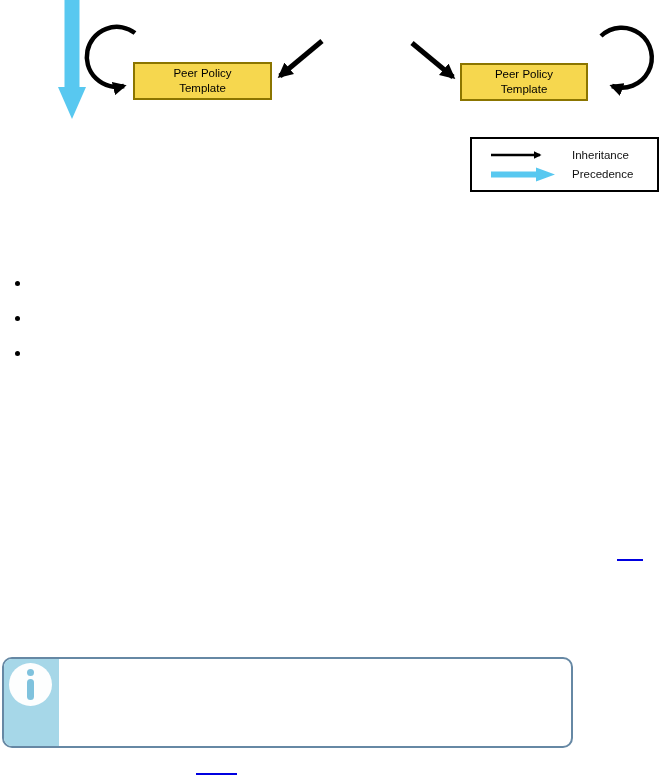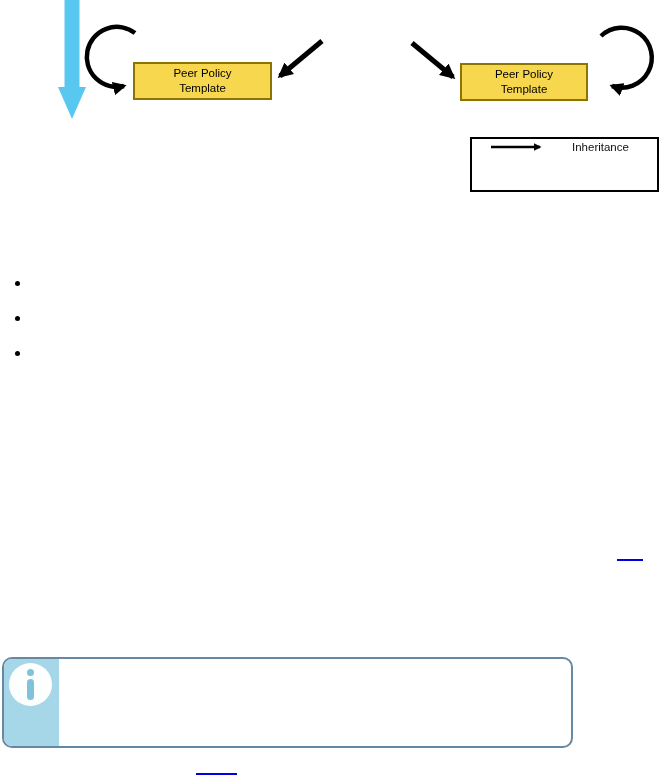--- a/index.html
+++ b/index.html
@@ -14,21 +14,21 @@
     display:flex;flex-direction:column;align-items:center;justify-content:center;
     font-size:11.5px;line-height:1.3;color:#000;text-align:center;box-sizing:border-box;
   }
   .node-neighbor{left:296px;top:3px;width:139px;height:37px;}
   .node-session{left:133px;top:62px;width:139px;height:38px;}
   .node-policy{left:460px;top:63px;width:128px;height:38px;}
   
   .legend{
     position:absolute;left:470px;top:137px;width:189px;height:55px;
     border:2px solid #000;background:#fff;box-sizing:border-box;
-    display:flex;flex-direction:column;justify-content:space-between;gap:3px;padding-left:18px;
+    display:flex;flex-direction:column;justify-content:center;gap:3px;padding-left:18px;
   }
   .legend-row{display:flex;align-items:center;gap:12px;height:16px;}
   .legend-label{font-size:11.5px;color:#111;}
   
   .bullet{position:absolute;left:15px;width:5px;height:5px;border-radius:50%;background:#000;}
   .bullet-1{top:281px;}
   .bullet-2{top:316px;}
   .bullet-3{top:351px;}
   
   .bare-link{position:absolute;height:2px;background:#0000E0;display:block;}
@@ -85,20 +85,26 @@
     <span>Template</span>
   </div>
 
   <div class="legend">
     <div class="legend-row">
       <svg width="70" height="14" viewBox="0 0 70 14">
         <line x1="1" y1="7" x2="50" y2="7" stroke="#000" stroke-width="2.5" marker-end="url(#ah)"></line>
       </svg>
       <span class="legend-label">Inheritance</span>
     </div>
+    <div class="legend-row">
+      <svg width="70" height="15" viewBox="0 0 70 15">
+        <polygon points="1,4.5 46,4.5 46,0.5 65,7.5 46,14.5 46,10.5 1,10.5" fill="#58C8F0"></polygon>
+      </svg>
+      <span class="legend-label">Precedence</span>
+    </div>
   </div>
 
   <div class="bullet bullet-1"></div>
   <div class="bullet bullet-2"></div>
   <div class="bullet bullet-3"></div>
 
   <a class="bare-link link-mid" href="#"></a>
 
   <div class="note">
     <div class="note-strip"></div>

